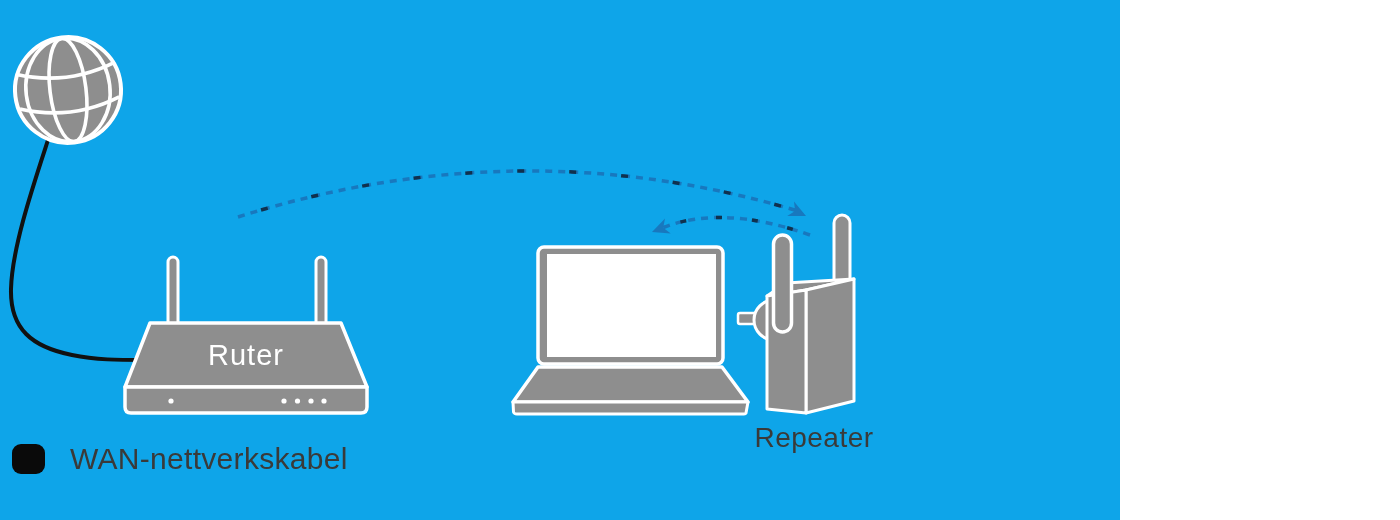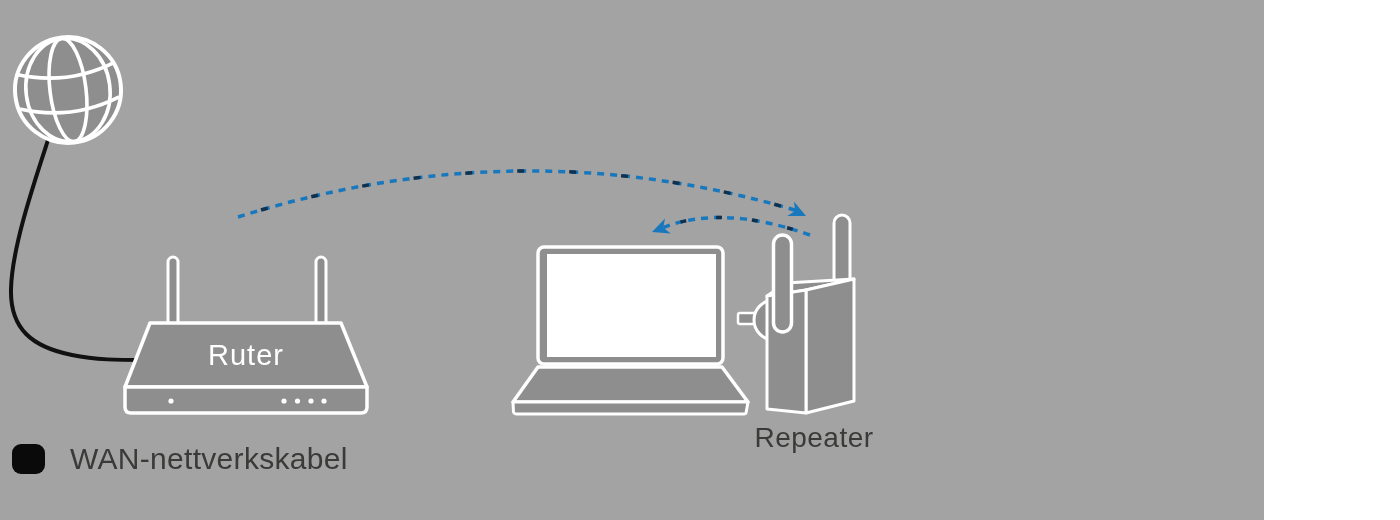--- a/index.html
+++ b/index.html
@@ -3,23 +3,23 @@
 <meta charset="utf-8">
 <style>
   html, body {
     margin: 0;
     padding: 0;
     background: #ffffff;
     font-family: "Liberation Sans", sans-serif;
   }
   .canvas {
     position: relative;
-    width: 1264px;
+    width: 1120px;
     height: 520px;
-    background: #a3a3a3;
+    background: #0ea5e9;
     overflow: hidden;
     text-decoration: underline;
   }
   svg { display: block; }
   text {
     font-family: "Liberation Sans", "DejaVu Sans", sans-serif;
     font-weight: 300;
   }
   .device-label-dark {
     font-size: 28px;

